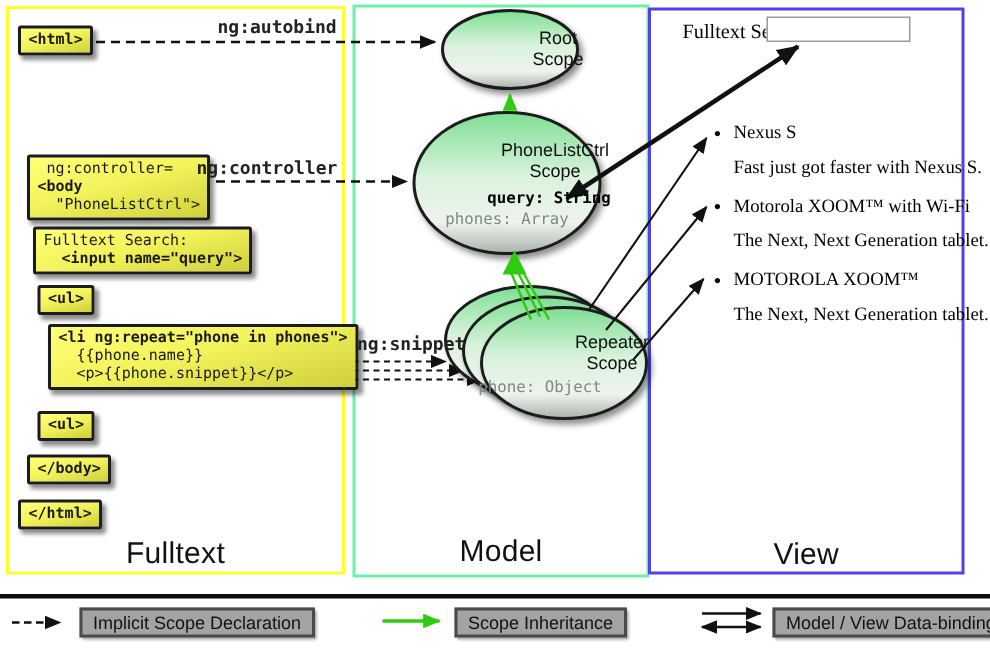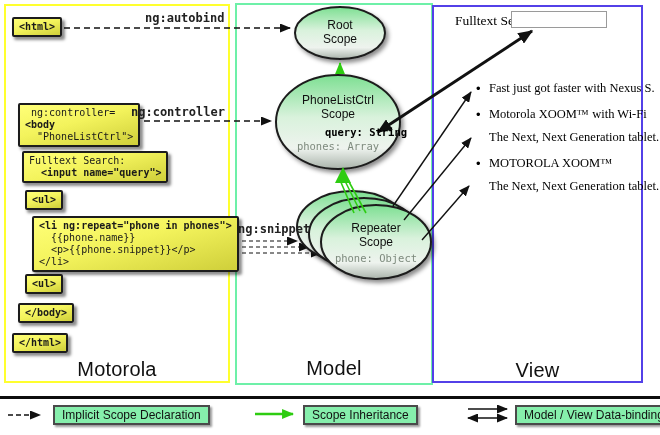--- a/index.html
+++ b/index.html
@@ -16,48 +16,48 @@
   .cbox{position:absolute;background:linear-gradient(165deg,#ffff78 0%,#f3f35c 45%,#cfcf3a 100%);
         border:2px solid #1c1c1c;border-radius:2px;padding:2px 5px;
         box-shadow:2.5px 3px 3px rgba(0,0,0,.45);}
   .cl{font-family:"DejaVu Sans Mono","Liberation Mono",monospace;font-size:10px;
       line-height:12px;color:#1a1a1a;white-space:pre;}
   .cl.b{font-weight:700;}
   .nglabel{position:absolute;font-family:"DejaVu Sans Mono","Liberation Mono",monospace;
            font-size:12px;font-weight:700;color:#222;white-space:pre;}
   
   .scope-title{position:absolute;text-align:center;font-size:12px;line-height:14px;
-               color:#101010;white-space:pre-line;}
+               color:#101010;white-space:pre-line;margin-left:32px;}
   .scope-prop{position:absolute;text-align:center;font-family:"DejaVu Sans Mono","Liberation Mono",monospace;
               font-size:10.5px;line-height:13px;white-space:pre;}
   .prop-bold{font-weight:700;color:#000;margin-left:28px;}
   .prop-gray{color:#7d8a7d;}
   
   .view-search-label{position:absolute;left:455px;top:13px;font-family:"Liberation Serif",serif;
                      font-size:13.5px;color:#000;}
   .view-search-input{position:absolute;left:511px;top:11px;width:90px;height:15px;
                      border:1px solid #9a9a9a;background:#fff;font-size:11px;padding:0 2px;}
   .view-items{position:absolute;left:476px;top:77px;width:176px;}
   .vitem{position:relative;padding-left:13px;margin-bottom:3px;}
   .vitem .vline{font-family:"Liberation Serif",serif;font-size:12.5px;line-height:23px;
                 color:#000;white-space:nowrap;}
   .vitem .bullet{position:absolute;left:0;top:0;font-size:13px;line-height:23px;color:#000;}
   
   .legend-rule{position:absolute;left:0;top:396px;width:660px;height:3px;background:#0d0d0d;}
-  .lbox{position:absolute;top:405px;background:#86efac;border:2px solid #4a4a4a;
+  .lbox{position:absolute;top:405px;background:#a3a3a3;border:2px solid #4a4a4a;
         padding:0 7px;height:16px;line-height:16px;font-size:12px;color:#111;white-space:nowrap;
         box-shadow:1.5px 1.5px 2px rgba(0,0,0,.4);}
 </style>
 </head>
 <body>
 
 <div class="canvas">
 
   <div class="panel template">
-    <div class="panel-title">Motorola</div>
+    <div class="panel-title">Fulltext</div>
   </div>
   <div class="panel model">
     <div class="panel-title">Model</div>
   </div>
   <div class="panel view">
     <div class="panel-title">View</div>
   </div>
 
   <svg class="lay" width="660" height="435" viewBox="0 0 660 435">
     <defs>
@@ -126,21 +126,20 @@
   </div>
 
   <div class="cbox" style="left:25px;top:190px">
     <div class="cl b">&lt;ul&gt;</div>
   </div>
 
   <div class="cbox" style="left:32px;top:216px">
     <div class="cl b">&lt;li ng:repeat="phone in phones"&gt;</div>
     <div class="cl">  {{phone.name}}</div>
     <div class="cl">  &lt;p&gt;{{phone.snippet}}&lt;/p&gt;</div>
-    <div class="cl">&lt;/li&gt;</div>
   </div>
 
   <div class="cbox" style="left:25px;top:274px">
     <div class="cl b">&lt;ul&gt;</div>
   </div>
 
   <div class="cbox" style="left:18px;top:303px">
     <div class="cl b">&lt;/body&gt;</div>
   </div>
 
@@ -155,28 +154,29 @@
   <div class="scope-title" style="left:295px;top:18px;width:90px">Root
 Scope</div>
 
   <div class="scope-title" style="left:276px;top:93px;width:124px">PhoneListCtrl
 Scope</div>
   <div class="scope-prop prop-bold" style="left:276px;top:126px;width:124px">query: String</div>
   <div class="scope-prop prop-gray" style="left:276px;top:140px;width:124px">phones: Array</div>
 
   <div class="scope-title" style="left:316px;top:221px;width:120px">Repeater
 Scope</div>
-  <div class="scope-prop prop-gray" style="left:316px;top:252px;width:120px">phone: Object</div>
+  <div class="scope-prop prop-gray" style="left:300px;top:252px;width:120px">phone: Object</div>
 
   <div class="view-search-label">Fulltext Search:</div>
   <input class="view-search-input" type="text" value="" style="">
 
   <div class="view-items">
     <div class="vitem">
       <span class="bullet">•</span>
+      <div class="vline">Nexus S</div>
       <div class="vline">Fast just got faster with Nexus S.</div>
     </div>
     <div class="vitem">
       <span class="bullet">•</span>
       <div class="vline">Motorola XOOM™ with Wi-Fi</div>
       <div class="vline">The Next, Next Generation tablet.</div>
     </div>
     <div class="vitem">
       <span class="bullet">•</span>
       <div class="vline">MOTOROLA XOOM™</div>

